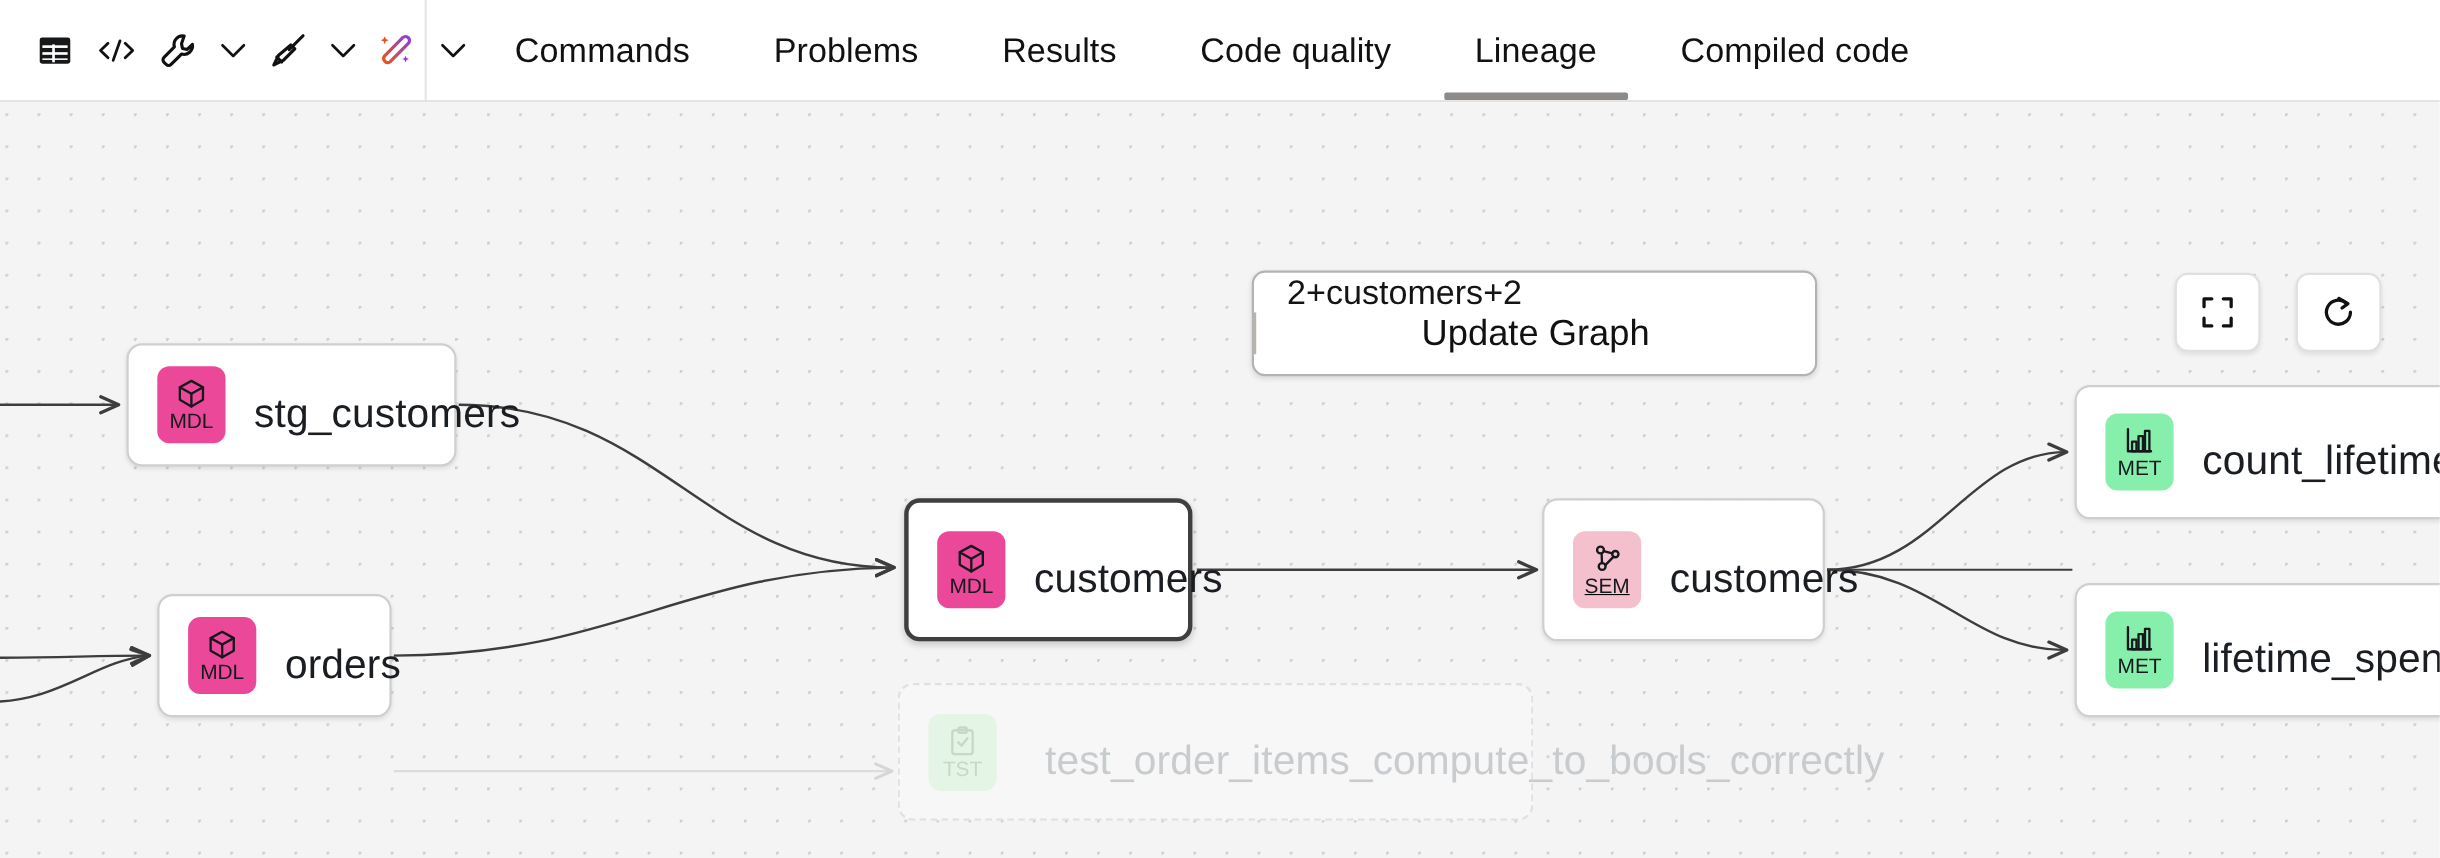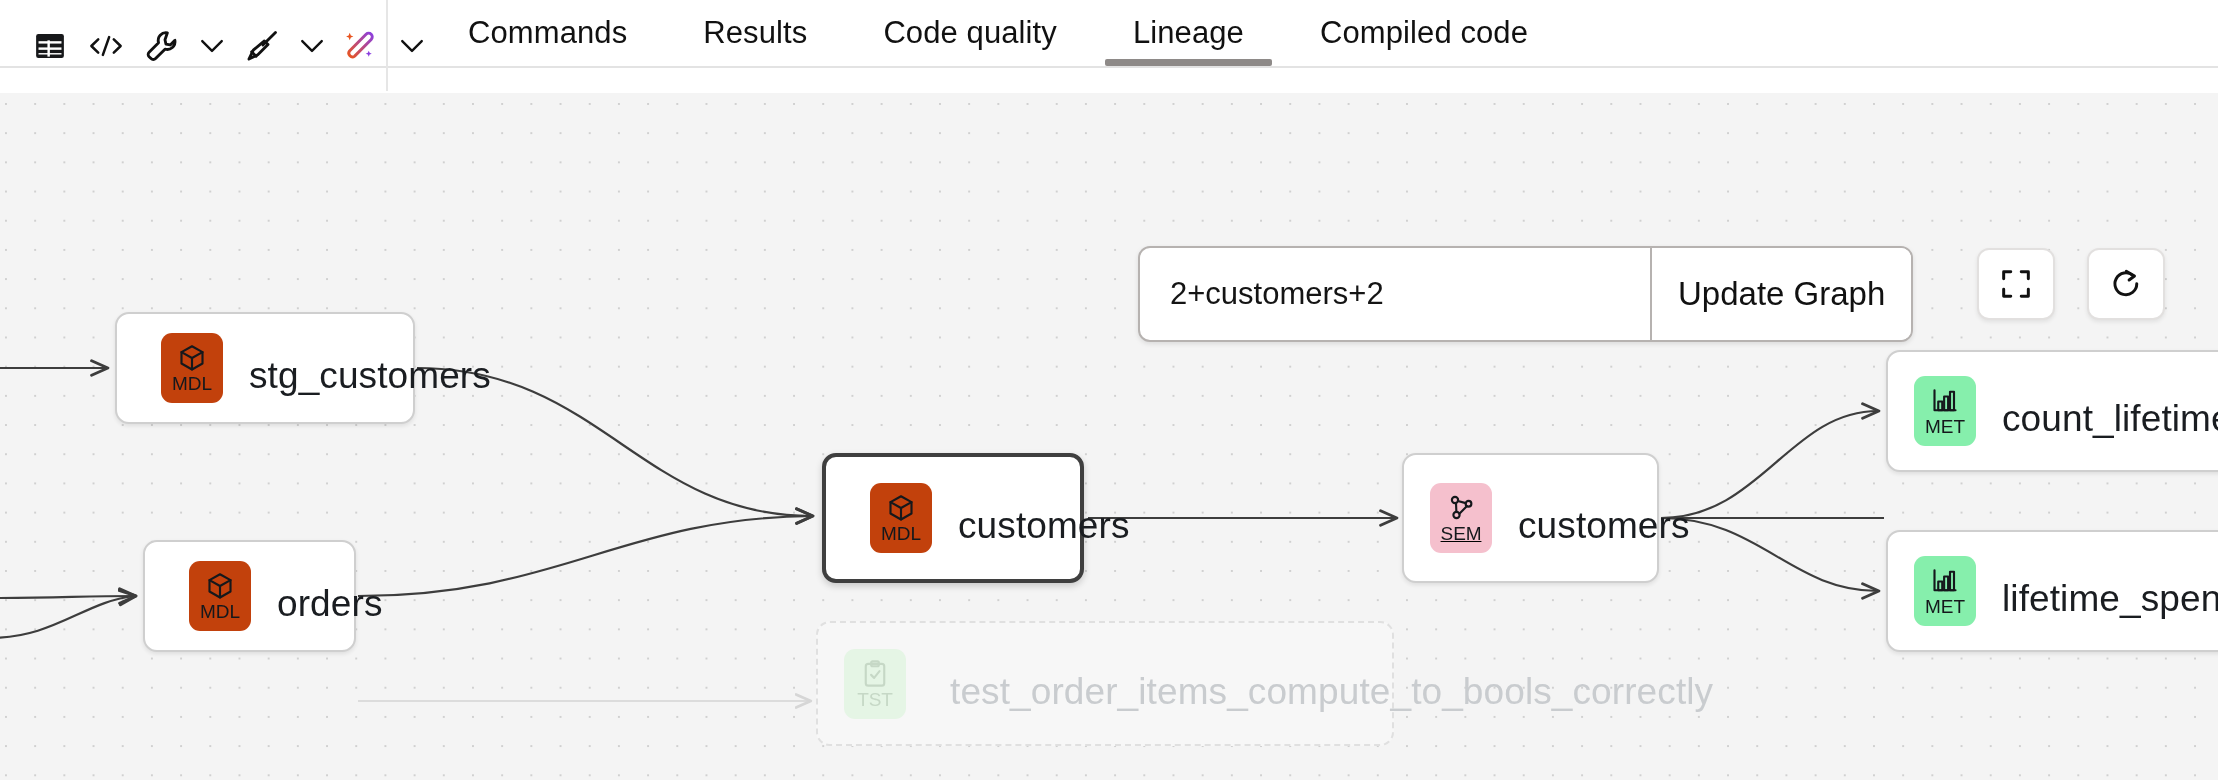--- a/index.html
+++ b/index.html
@@ -21,21 +21,21 @@
     width: 2218px;
     height: 780px;
     box-sizing: border-box;
   }
 
   
   .header {
     position: absolute;
     left: 0; top: 0;
     width: 2218px;
-    height: 68px;
+    height: 93px;
     background: #ffffff;
     border-bottom: 2px solid #e3e3e3;
     box-sizing: border-box;
     display: flex;
     align-items: stretch;
   }
 
   .toolbar {
     width: 388px;
     height: 91px;
@@ -160,21 +160,21 @@
     width: 62px;
     height: 70px;
     border-radius: 11px;
     display: flex;
     flex-direction: column;
     align-items: center;
     justify-content: center;
     gap: 1px;
     flex: none;
   }
-  .badge-mdl { background: #c2410c; margin-left: 18px; }
+  .badge-mdl { background: #ec4899; }
   .badge-sem { background: #f5c0cd; text-decoration: underline; }
   .badge-met { background: #86efac; }
   .badge-tst { background: #e5f5e5; }
 
   .badge .badge-text {
     font-size: 19px;
     font-weight: 500;
     color: #15181c;
     line-height: 1;
     letter-spacing: -0.1px;
@@ -201,20 +201,21 @@
     left: 1138px;
     top: 153px;
     height: 92px;
     display: flex;
     align-items: stretch;
     background: #ffffff;
     border: 2px solid #b6b2b0;
     border-radius: 12px;
     box-shadow: 0 2px 5px rgba(0,0,0,0.10);
     overflow: hidden;
+    flex-direction: column;
   }
   .search-input {
     width: 480px;
     border: none;
     outline: none;
     background: transparent;
     font-family: "Liberation Sans", sans-serif;
     font-size: 31px;
     color: #141414;
     padding: 0 0 0 30px;
@@ -324,20 +325,24 @@
         </button>
       </div>
     </div>
 
     <div class="tabs">
       <div class="tab">
         <span>Commands</span>
 
       </div>
       <div class="tab">
+        <span>Problems</span>
+
+      </div>
+      <div class="tab">
         <span>Results</span>
 
       </div>
       <div class="tab">
         <span>Code quality</span>
 
       </div>
       <div class="tab active">
         <span>Lineage</span>
         <span class="tab-underline"></span>

